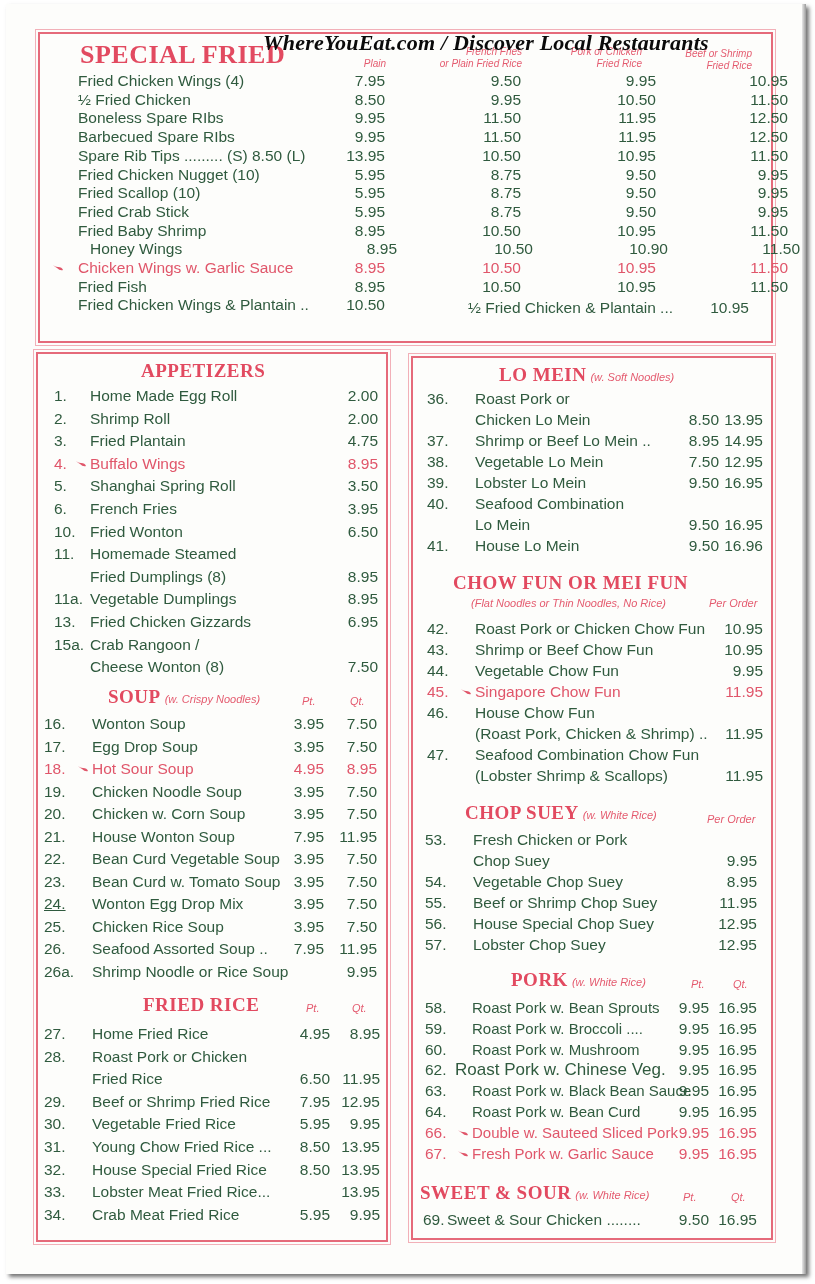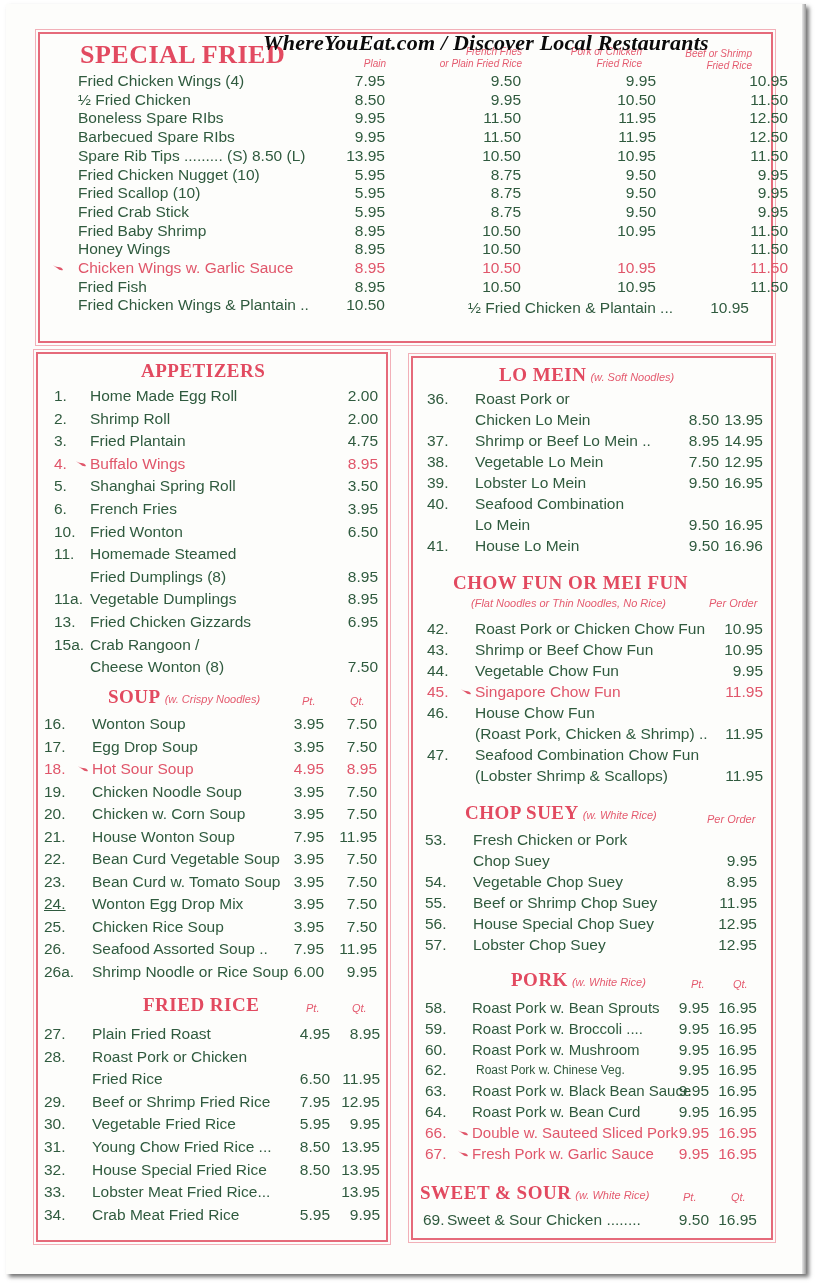--- a/index.html
+++ b/index.html
@@ -131,24 +131,25 @@
         <span class="p" style="left:0; width:578px;">9.50</span>
         <span class="p" style="left:0; width:710px;">9.95</span>
       </div>
       <div class="sf-row" style="top:187.6px; width:720px;">
         <span class="name">Fried Baby Shrimp</span>
         <span class="p" style="left:0; width:307px;">8.95</span>
         <span class="p" style="left:0; width:443px;">10.50</span>
         <span class="p" style="left:0; width:578px;">10.95</span>
         <span class="p" style="left:0; width:710px;">11.50</span>
       </div>
-      <div class="sf-row" style="top:206.29999999999998px; width:720px;">
+      <div class="sf-row" style="top:206.29999999999998px; width:720px;margin-left:12px;">
         <span class="name">Honey Wings</span>
         <span class="p" style="left:0; width:307px;">8.95</span>
         <span class="p" style="left:0; width:443px;">10.50</span>
+        <span class="p" style="left:0; width:578px;">10.90</span>
         <span class="p" style="left:0; width:710px;">11.50</span>
       </div>
       <div class="sf-row red" style="top:225px; width:720px;">
         <span class="name">Chicken Wings w. Garlic Sauce</span>
         <span style="position:absolute; left:-26px; top:0;"><svg class="pepper" viewBox="0 0 12 8">
             <path d="M1 1 Q3 3 5 4 Q8 7 11 6 Q10 3 6 3 Q3 3 1 1Z" fill="#e0566a"></path>
           </svg></span>
         <span class="p" style="left:0; width:307px;">8.95</span>
         <span class="p" style="left:0; width:443px;">10.50</span>
         <span class="p" style="left:0; width:578px;">10.95</span>
@@ -306,32 +307,31 @@
       </div>
       <div class="row" style="left:6px; top:585px; width:334px; height:22.5px;">
         <span class="num" style="left:0px;">26.</span>
         <span class="name" style="left:48px; ">Seafood Assorted Soup ..</span>
         <span class="p1" style="left:0; top:0px; width:280px;">7.95</span>
         <span class="p2" style="left:0; top:0px; width:333px;">11.95</span>
       </div>
       <div class="row" style="left:6px; top:607.5px; width:334px; height:22.5px;">
         <span class="num" style="left:0px;">26a.</span>
         <span class="name" style="left:48px; ">Shrimp Noodle or Rice Soup</span>
-        <span class="p1" style="left:0; top:0px; width:280px;">6.00</span>
         <span class="p2" style="left:0; top:0px; width:333px;">9.95</span>
       </div>
     </div>
 
   <div class="title section-title" style="left:105px; top:640px;">FRIED RICE</div>
   <div class="colhead" style="left:268px; top:648px;">Pt.</div>
   <div class="colhead" style="left:314px; top:648px;">Qt.</div>
   <div id="fr-rows">
       <div class="row" style="left:6px; top:670px; width:334px; height:22.6px;">
         <span class="num" style="left:0px;">27.</span>
-        <span class="name" style="left:48px; ">Plain Fried Roast</span>
+        <span class="name" style="left:48px; ">Home Fried Rice</span>
         <span class="p1" style="left:0; top:0px; width:286px;">4.95</span>
         <span class="p2" style="left:0; top:0px; width:336px;">8.95</span>
       </div>
       <div class="row" style="left:6px; top:692.6px; width:334px; height:45.2px;">
         <span class="num" style="left:0px;">28.</span>
         <span class="name" style="left:48px; ">Roast Pork or Chicken</span>
         <span class="name" style="left:48px; top:22.6px;">Fried Rice</span>
         <span class="p1" style="left:0; top:22.6px; width:286px;">6.50</span>
         <span class="p2" style="left:0; top:22.6px; width:336px;">11.95</span>
       </div>
@@ -505,21 +505,21 @@
         <span class="p2" style="left:0; top:0px; width:332px;">16.95</span>
       </div>
       <div class="row" style="left:12px; top:681.5999999999999px; width:340px; height:20.8px;">
         <span class="num" style="left:0px;">60.</span>
         <span class="name" style="left:47px; font-size:15px;">Roast Pork w. Mushroom</span>
         <span class="p1" style="left:0; top:0px; width:284px;">9.95</span>
         <span class="p2" style="left:0; top:0px; width:332px;">16.95</span>
       </div>
       <div class="row" style="left:12px; top:702.3999999999999px; width:340px; height:20.8px;">
         <span class="num" style="left:0px;">62.</span>
-        <span class="name" style="left:51px; font-size:12px;">Roast Pork w. Chinese Veg.</span>
+        <span class="name" style="left:30px; font-size:17px;">Roast Pork w. Chinese Veg.</span>
         <span class="p1" style="left:0; top:0px; width:284px;">9.95</span>
         <span class="p2" style="left:0; top:0px; width:332px;">16.95</span>
       </div>
       <div class="row" style="left:12px; top:723.1999999999998px; width:340px; height:20.8px;">
         <span class="num" style="left:0px;">63.</span>
         <span class="name" style="left:47px; font-size:15px;">Roast Pork w. Black Bean Sauce</span>
         <span class="p1" style="left:0; top:0px; width:284px;">9.95</span>
         <span class="p2" style="left:0; top:0px; width:332px;">16.95</span>
       </div>
       <div class="row" style="left:12px; top:743.9999999999998px; width:340px; height:20.8px;">

